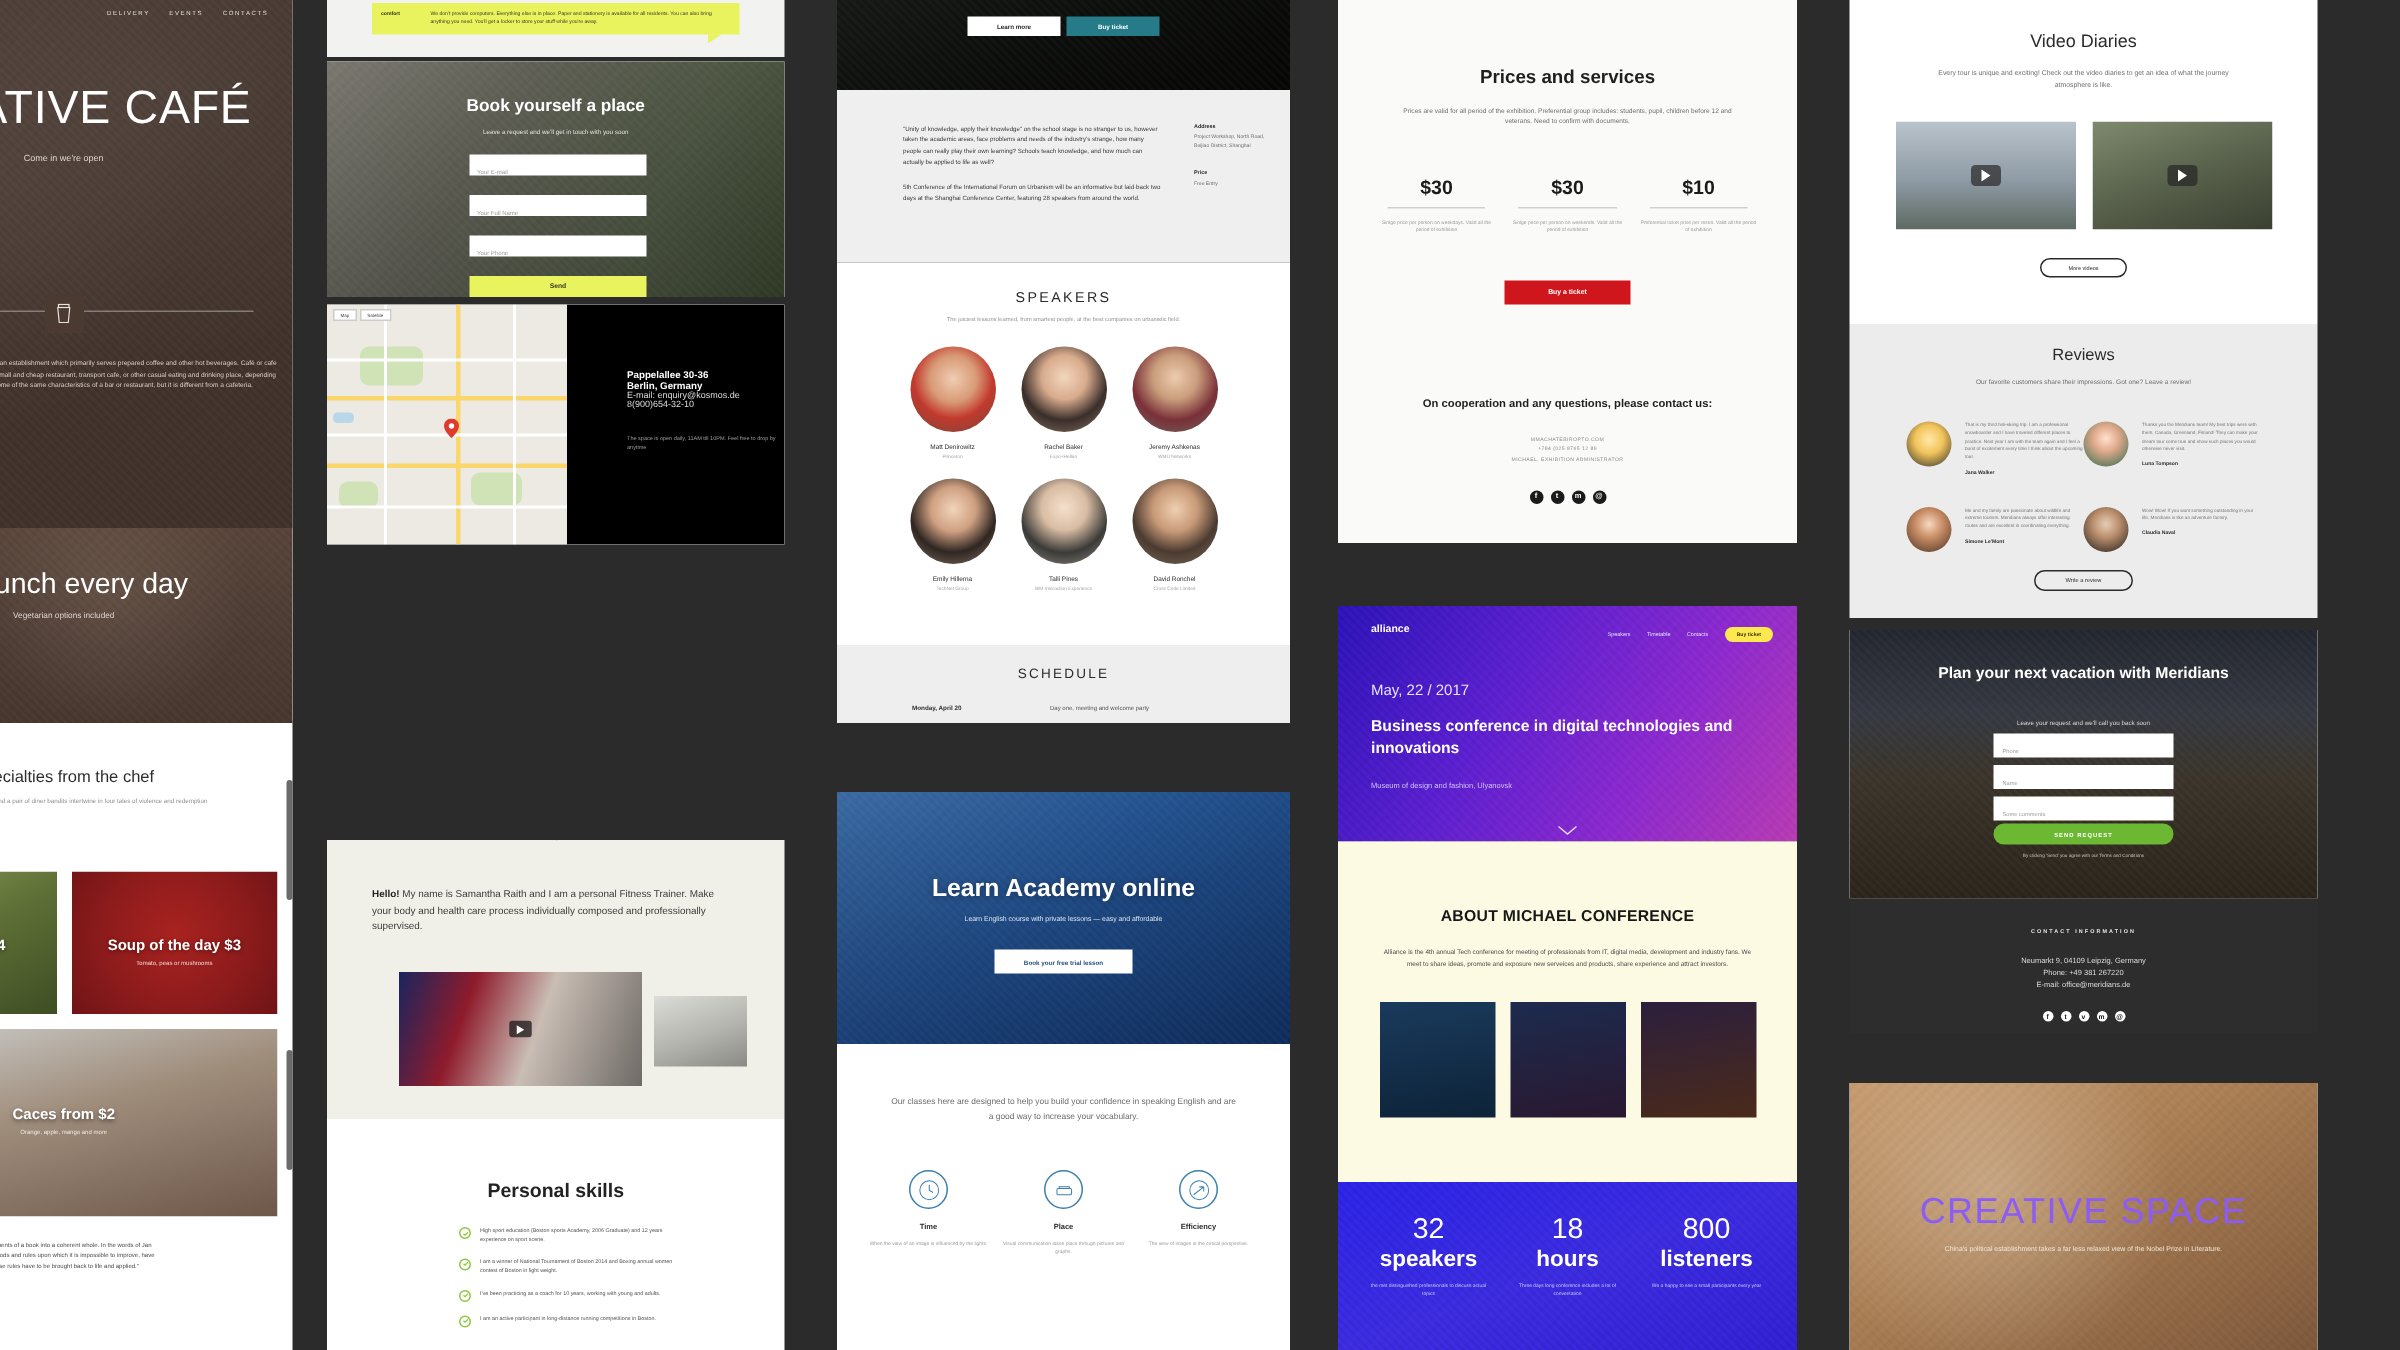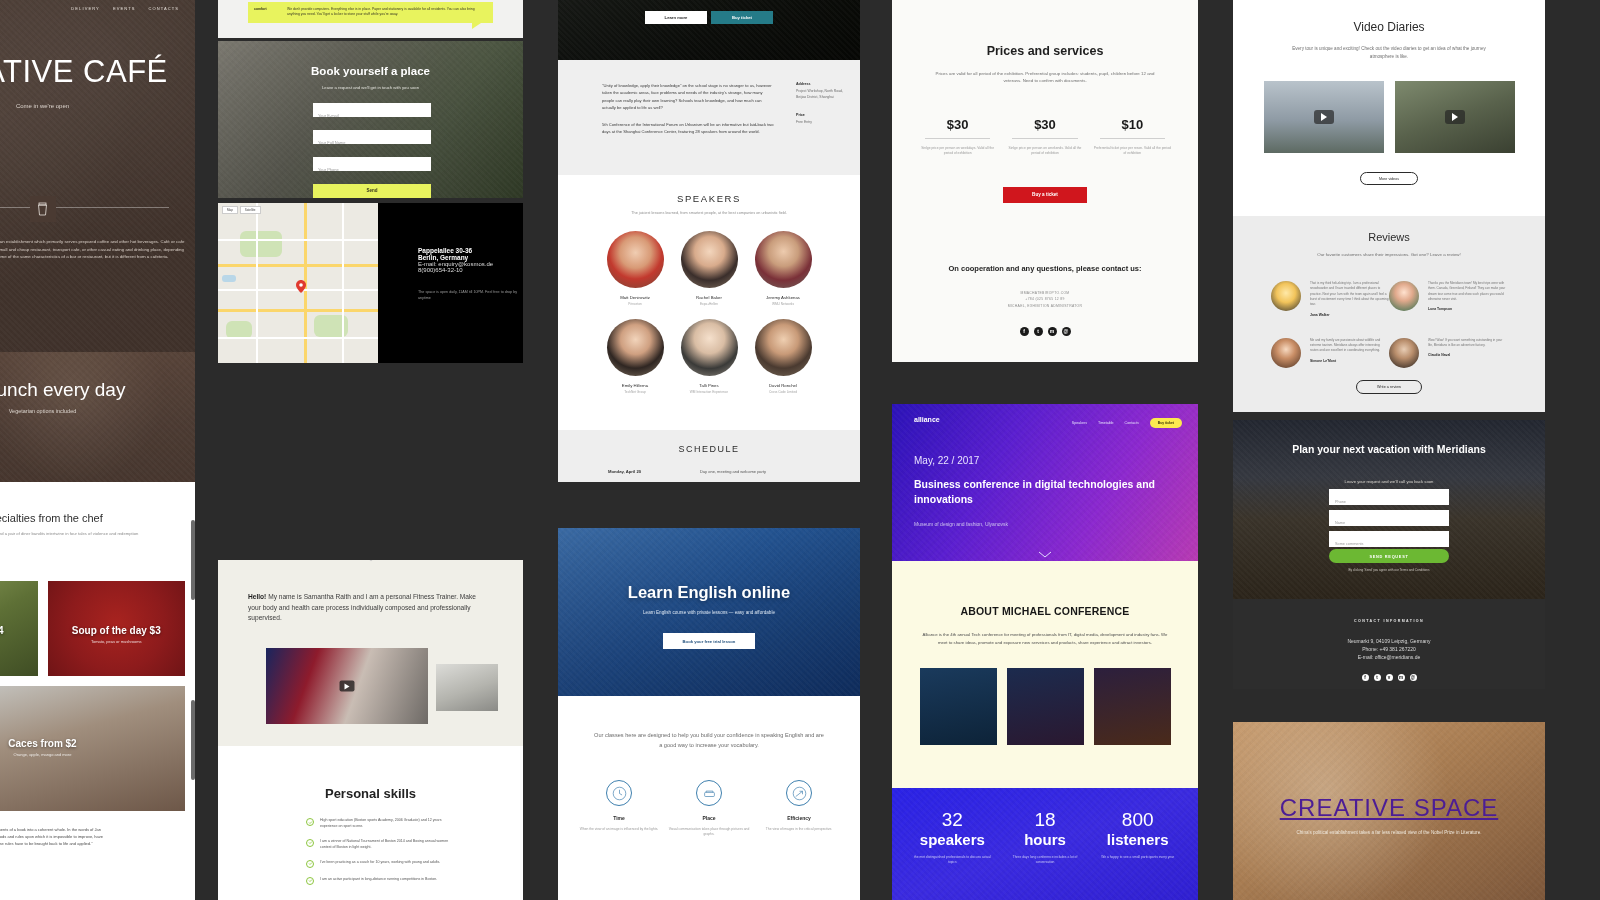--- a/index.html
+++ b/index.html
@@ -293,21 +293,21 @@
      display:flex; align-items:center; justify-content:center; font-size:3.9px; font-weight:700; color:#fff; letter-spacing:.7px; }
   #mr-terms { position:absolute; top:148px; width:100%; text-align:center; color:#c9c4bc; font-size:3.1px; }
 
   #mer-foot { left:1233px; top:599px; width:312px; height:90px; background:#2d2d2d; }
   #mf-h { margin-top:20px; text-align:center; font-size:3.6px; font-weight:700; letter-spacing:1.4px; color:#e6e6e6; }
   #mf-b { margin-top:14px; text-align:center; font-size:5px; line-height:1.62; color:#dcdcdc; }
   #mf-soc { margin:13px auto 0; display:flex; gap:5px; justify-content:center; }
 
   
   #cs-card { left:1233px; top:722px; width:312px; height:178px; }
-  #cs-title { position:absolute; top:72px; width:100%; text-align:center; color:#4c1d95; font-size:24px; letter-spacing:1px;text-decoration:underline; }
+  #cs-title { position:absolute; top:72px; width:100%; text-align:center; color:#8b5cf6; font-size:24px; letter-spacing:1px; }
   #cs-sub { position:absolute; top:107px; width:100%; text-align:center; color:#efe8dc; font-size:4.6px; line-height:1.6; }
 
   
   .scrollbar { position:absolute; width:4px; border-radius:2px; background:#6b6b6b; }
 </style>
 </head>
 <body>
 
 <div class="board">
 
@@ -550,21 +550,21 @@
     <div id="sc-title">SCHEDULE</div>
     <div id="sc-row">
       <div class="d">Monday, April 20</div>
       <div class="t">Day one, meeting and welcome party</div>
     </div>
   </div>
 
   <div class="card" id="eng-hero">
     <div class="ph ph-laptop"></div>
     <div class="grain"></div>
-    <div id="eng-title">Learn English online</div>
+    <div id="eng-title">Learn Academy online</div>
     <div id="eng-sub">Learn English course with private lessons — easy and affordable</div>
     <div id="eng-btn">Book your free trial lesson</div>
   </div>
 
   <div class="card" id="eng-body">
     <div id="eng-lead">Our classes here are designed to help you build your confidence in speaking English and are a good way to increase your vocabulary.</div>
     <div class="eng-feats">
       <div class="eng-feat">
         <div class="ef-ic">
           <svg width="15" height="15" viewBox="0 0 20 20">

